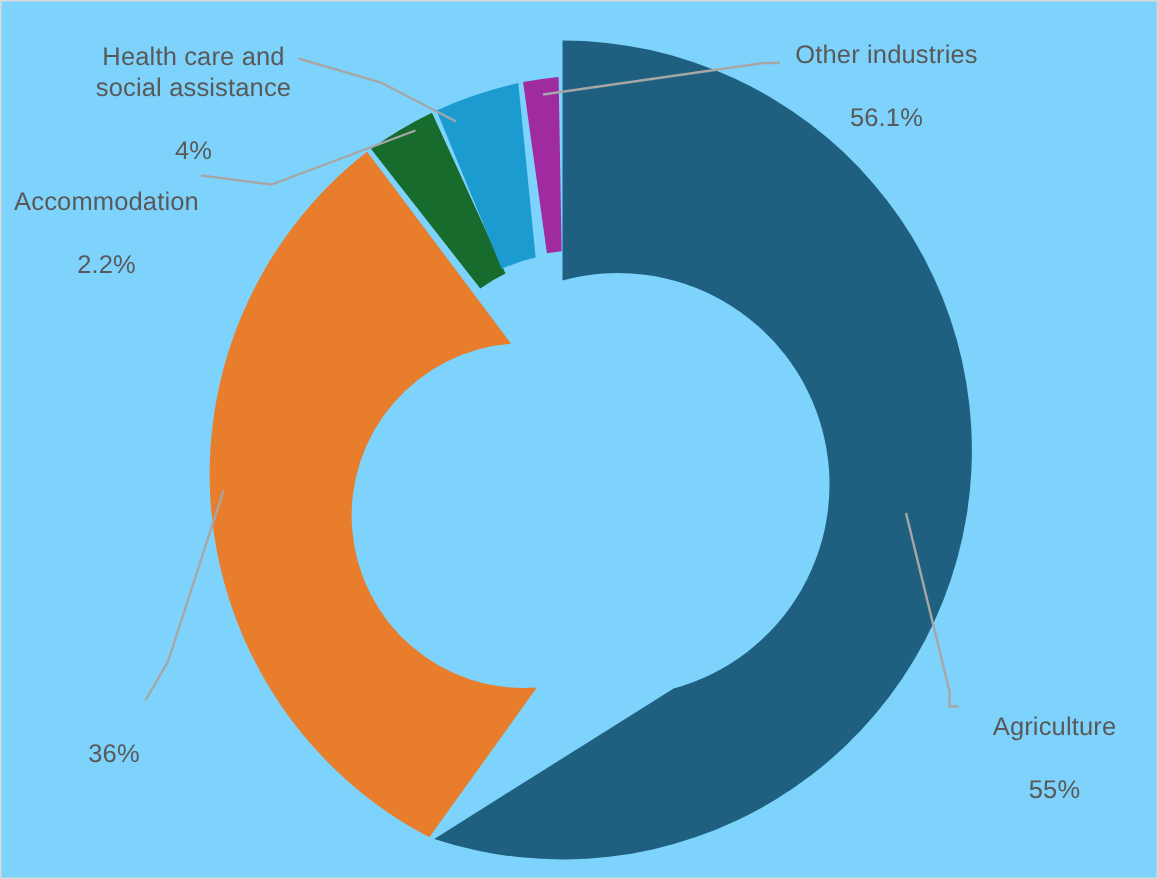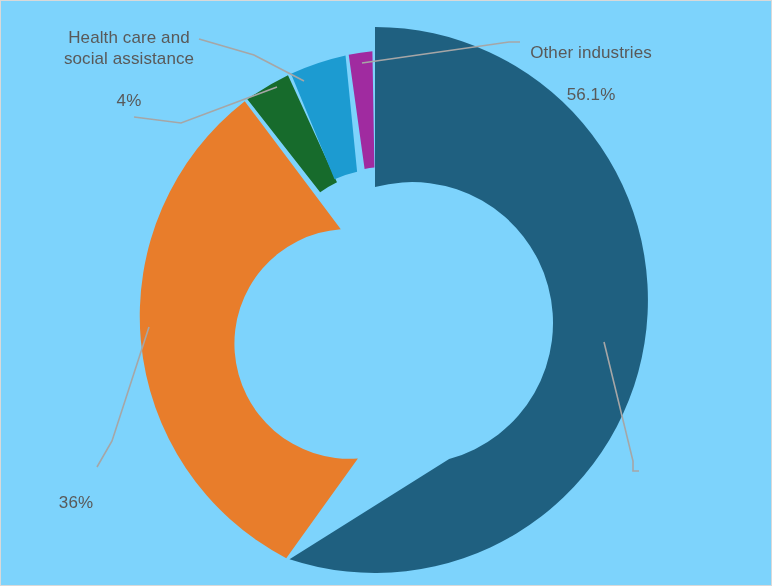--- a/index.html
+++ b/index.html
@@ -32,21 +32,21 @@
     text-align: center;
     white-space: pre-line;
     letter-spacing: 0.1px;
   }
   .data-label .lbl-name { display: block; }
   .data-label .lbl-value { display: block; }
   .lbl-health { left: 48px;  top: 5px;   width: 160px; }
   .lbl-accom  { left: 0px;   top: 102px; width: 140px; }
   .lbl-meat   { left: 2px;   top: 470px; width: 146px; }
   .lbl-agri   { left: 640px; top: 452px; width: 124px; }
-  .lbl-other  { left: 524px; top: 20px;  width: 132px; }
+  .lbl-other  { left: 524px; top: 4px;  width: 132px; }
 </style>
 </head>
 <body>
 
 <div id="chart-root">
 
   <svg id="donut-svg" viewBox="0 0 772 586">
 
     <path fill="#1F6080" d="M 374 26
          A 273 273 0 1 1 288.50 558.29
@@ -87,25 +87,31 @@
     </g>
   </svg>
 
   <div class="data-label lbl-health">
     <span class="lbl-name">Health care and
 social assistance</span>
     <span class="lbl-value">4%</span>
   </div>
 
   <div class="data-label lbl-accom">
+    <span class="lbl-name">Accommodation</span>
+    <span class="lbl-value">2.2%</span>
   </div>
 
   <div class="data-label lbl-meat">
     <span class="lbl-value">36%</span>
   </div>
 
+  <div class="data-label lbl-agri">
+    <span class="lbl-name">Agriculture</span>
+    <span class="lbl-value">55%</span>
+  </div>
 
   <div class="data-label lbl-other">
     <span class="lbl-name">Other industries</span>
     <span class="lbl-value">56.1%</span>
   </div>
 
 </div>
 
 </body></html>

